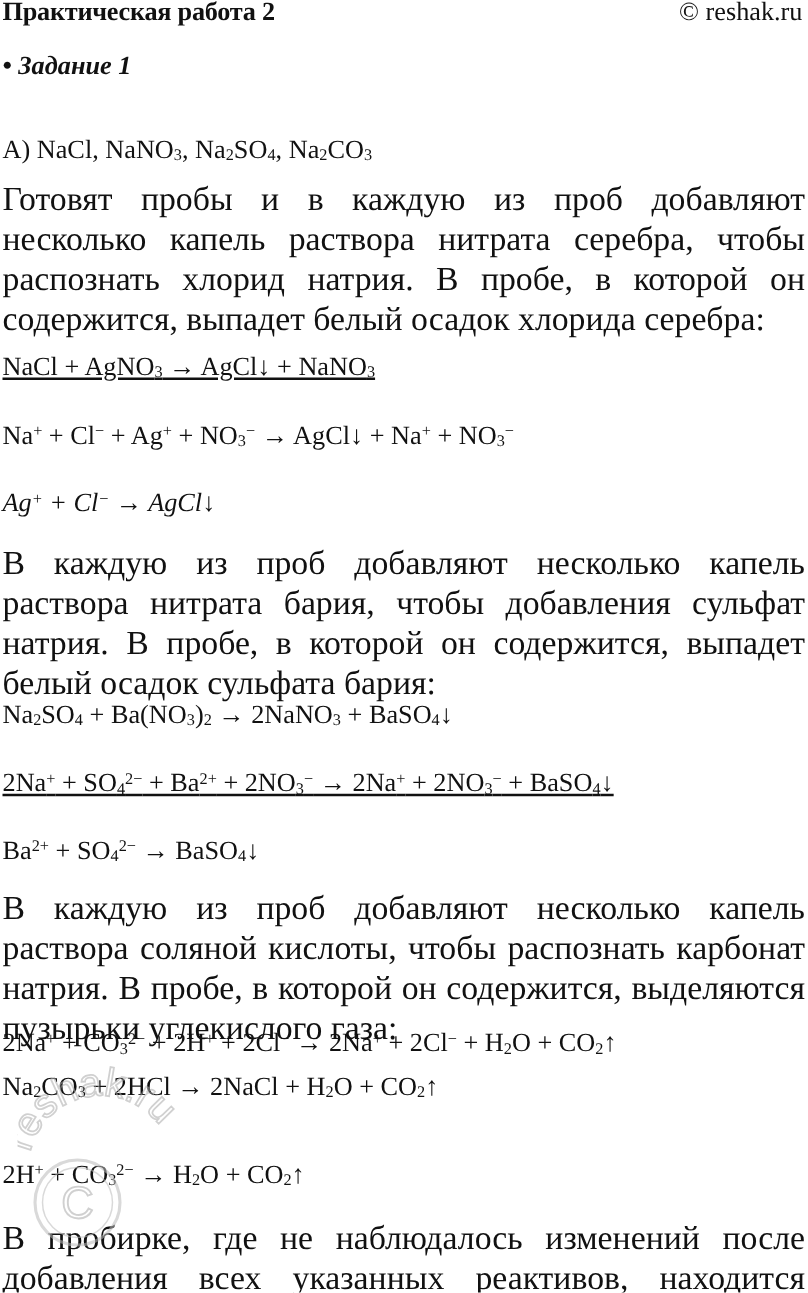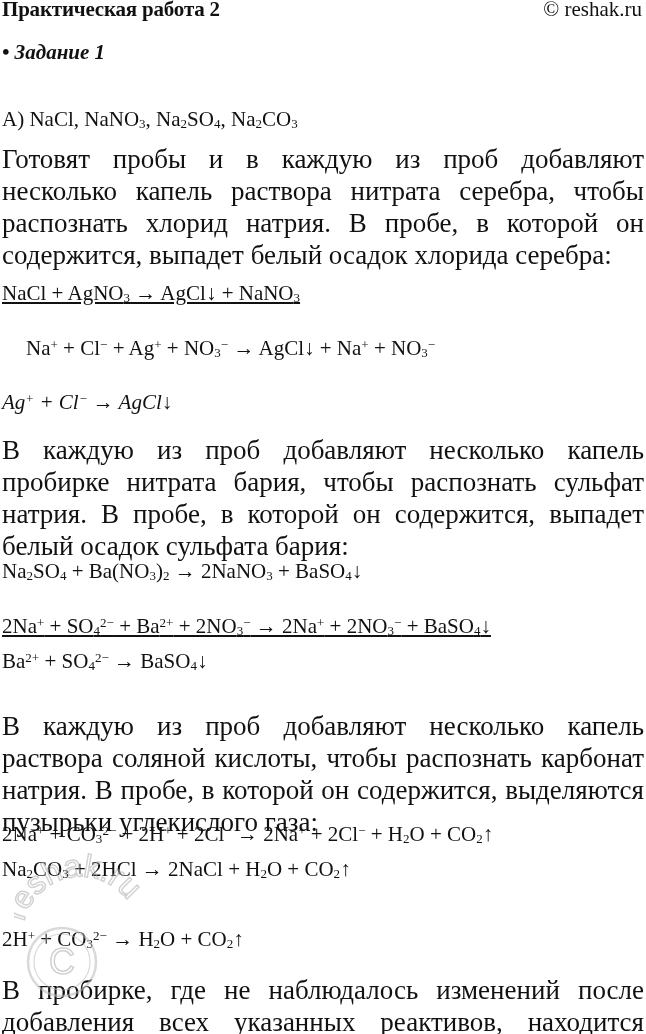--- a/index.html
+++ b/index.html
@@ -88,28 +88,28 @@
   <span class="header-copy">© reshak.ru</span>
 </div>
 
 <div class="task">• Задание 1</div>
 
 <div class="line" style="top:106px;">А) NaCl, NaNO<sub>3</sub>, Na<sub>2</sub>SO<sub>4</sub>, Na<sub>2</sub>CO<sub>3</sub></div>
 
 <div class="para" style="top:143px;">Готовят пробы и в каждую из проб добавляют несколько капель раствора нитрата серебра, чтобы распознать хлорид натрия. В пробе, в которой он содержится, выпадет белый осадок хлорида серебра:</div>
 
 <div class="line" style="top:280px;text-decoration:underline;">NaCl + AgNO<sub>3</sub> → AgCl↓ + NaNO<sub>3</sub></div>
-<div class="line" style="top:335px;margin-left:24px;">Na<sup>+</sup> + Cl<sup>−</sup> + Ag<sup>+</sup> + NO<sub>3</sub><sup>−</sup> → AgCl↓ + Na<sup>+</sup> + NO<sub>3</sub><sup>−</sup></div>
+<div class="line" style="top:335px;">Na<sup>+</sup> + Cl<sup>−</sup> + Ag<sup>+</sup> + NO<sub>3</sub><sup>−</sup> → AgCl↓ + Na<sup>+</sup> + NO<sub>3</sub><sup>−</sup></div>
 <div class="line" style="top:389px;font-style:italic;">Ag<sup>+</sup> + Cl<sup>−</sup> → AgCl↓</div>
 
-<div class="para" style="top:434px;">В каждую из проб добавляют несколько капель пробирке нитрата бария, чтобы распознать сульфат натрия. В пробе, в которой он содержится, выпадет белый осадок сульфата бария:</div>
+<div class="para" style="top:434px;">В каждую из проб добавляют несколько капель раствора нитрата бария, чтобы добавления сульфат натрия. В пробе, в которой он содержится, выпадет белый осадок сульфата бария:</div>
 
 <div class="line" style="top:558px;font-family:Liberation Serif, serif;">Na<sub>2</sub>SO<sub>4</sub> + Ba(NO<sub>3</sub>)<sub>2</sub> → 2NaNO<sub>3</sub> + BaSO<sub>4</sub>↓</div>
 <div class="line" style="top:613px;text-decoration:underline;">2Na<sup>+</sup> + SO<sub>4</sub><sup>2−</sup> + Ba<sup>2+</sup> + 2NO<sub>3</sub><sup>−</sup> → 2Na<sup>+</sup> + 2NO<sub>3</sub><sup>−</sup> + BaSO<sub>4</sub>↓</div>
-<div class="line" style="top:648px;">Ba<sup>2+</sup> + SO<sub>4</sub><sup>2−</sup> → BaSO<sub>4</sub>↓</div>
+<div class="line" style="top:667px;">Ba<sup>2+</sup> + SO<sub>4</sub><sup>2−</sup> → BaSO<sub>4</sub>↓</div>
 
 <div class="para" style="top:710px;">В каждую из проб добавляют несколько капель раствора соляной кислоты, чтобы распознать карбонат натрия. В пробе, в которой он содержится, выделяются пузырьки углекислого газа:</div>
 
 <div class="line" style="top:856px;text-align:right;">Na<sub>2</sub>CO<sub>3</sub> + 2HCl → 2NaCl + H<sub>2</sub>O + CO<sub>2</sub>↑</div>
 <div class="line" style="top:821px;">2Na<sup>+</sup> + CO<sub>3</sub><sup>2−</sup> + 2H<sup>+</sup> + 2Cl<sup>−</sup> → 2Na<sup>+</sup> + 2Cl<sup>−</sup> + H<sub>2</sub>O + CO<sub>2</sub>↑</div>
 <div class="line" style="top:926px;">2H<sup>+</sup> + CO<sub>3</sub><sup>2−</sup> → H<sub>2</sub>O + CO<sub>2</sub>↑</div>
 
 <div class="para" style="top:974px;">В пробирке, где не наблюдалось изменений после добавления всех указанных реактивов, находится нитрат натрия.</div>
 
 <svg class="watermark" viewBox="0 0 150 150">

